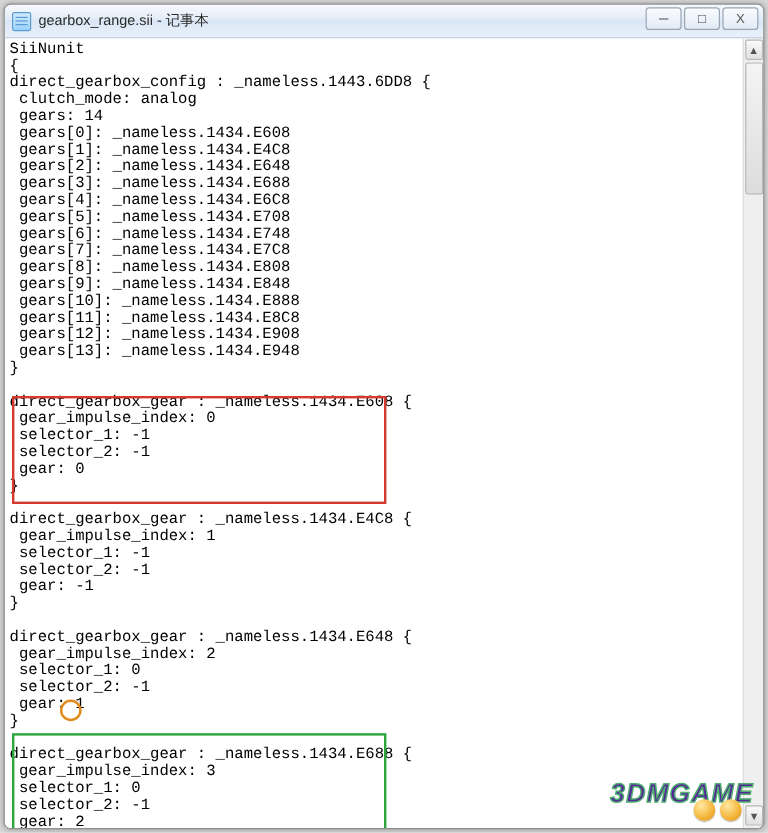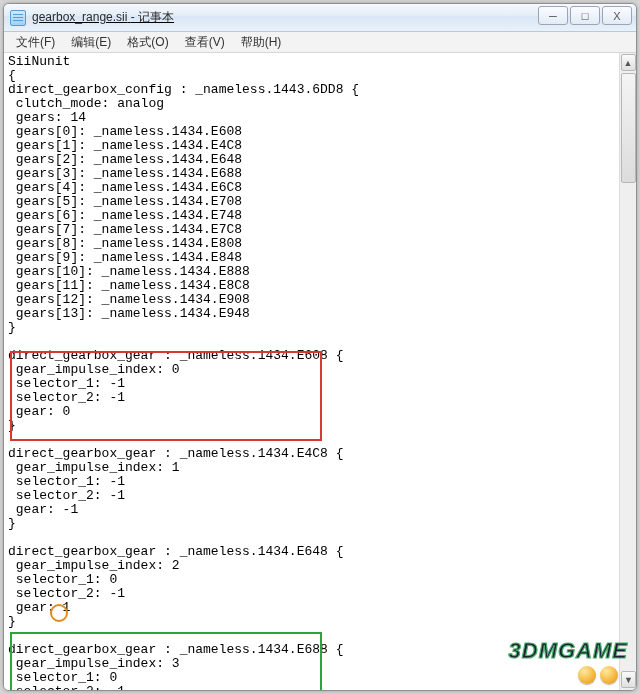--- a/index.html
+++ b/index.html
@@ -24,21 +24,20 @@
     }
     
     .titlebar {
       height: 28px;
       background: linear-gradient(#f6f9fd, #e3ecf7 45%, #d9e6f5 46%, #e9f1fa);
       border-bottom: 1px solid #b9c9db;
       display: flex;
       align-items: center;
       padding: 0 6px;
       position: relative;
-      text-decoration: underline;
     }
     .notepad-icon {
       width: 16px; height: 16px;
       margin-right: 6px;
       background: linear-gradient(#cfeaff,#9bd3fa);
       border: 1px solid #5a9bd4;
       border-radius: 2px;
       position: relative;
     }
     .notepad-icon::before{
@@ -115,23 +114,23 @@
       background:linear-gradient(#f4f4f4,#dcdcdc);
       border:1px solid #b6b6b6;border-radius:2px;
     }
     
     .overlay{position:absolute;pointer-events:none;}
     .box-red{border:2px solid #d43a2f;}
     .box-green{border:2px solid #2ba53b;}
     .circle{border:2px solid #e18b1d;border-radius:50%;}
     
     .watermark{
-      position:absolute;right:12px;bottom:30px;
+      position:absolute;right:12px;bottom:20px;
       font-family:Arial,sans-serif;font-weight:bold;font-style:italic;
-      font-size:22px;color:#0f172a;
+      font-size:22px;color:#4c1d95;
       -webkit-text-stroke:1.2px #4a6;letter-spacing:1px;
       pointer-events:none;opacity:.95;
     }
     .mascot{
       position:absolute;right:14px;bottom:8px;
       width:48px;height:20px;display:flex;gap:4px;pointer-events:none;
     }
     .mascot span{
       width:18px;height:18px;border-radius:50%;
       background:radial-gradient(circle at 35% 30%,#ffe9a0,#f4b43a 60%,#d88b16);
@@ -150,27 +149,20 @@
       <span> - </span>
       <span>记事本</span>
     </span>
     <div class="win-controls">
       <div class="win-btn">─</div>
       <div class="win-btn">□</div>
       <div class="win-btn close">X</div>
     </div>
   </div>
 
-  <div class="menubar">
-    <div class="menu-item">文件(F)</div>
-    <div class="menu-item">编辑(E)</div>
-    <div class="menu-item">格式(O)</div>
-    <div class="menu-item">查看(V)</div>
-    <div class="menu-item">帮助(H)</div>
-  </div>
 
   <div class="content-wrap">
     <div class="textarea">SiiNunit
 {
 direct_gearbox_config : _nameless.1443.6DD8 {
  clutch_mode: analog
  gears: 14
  gears[0]: _nameless.1434.E608
  gears[1]: _nameless.1434.E4C8
  gears[2]: _nameless.1434.E648

